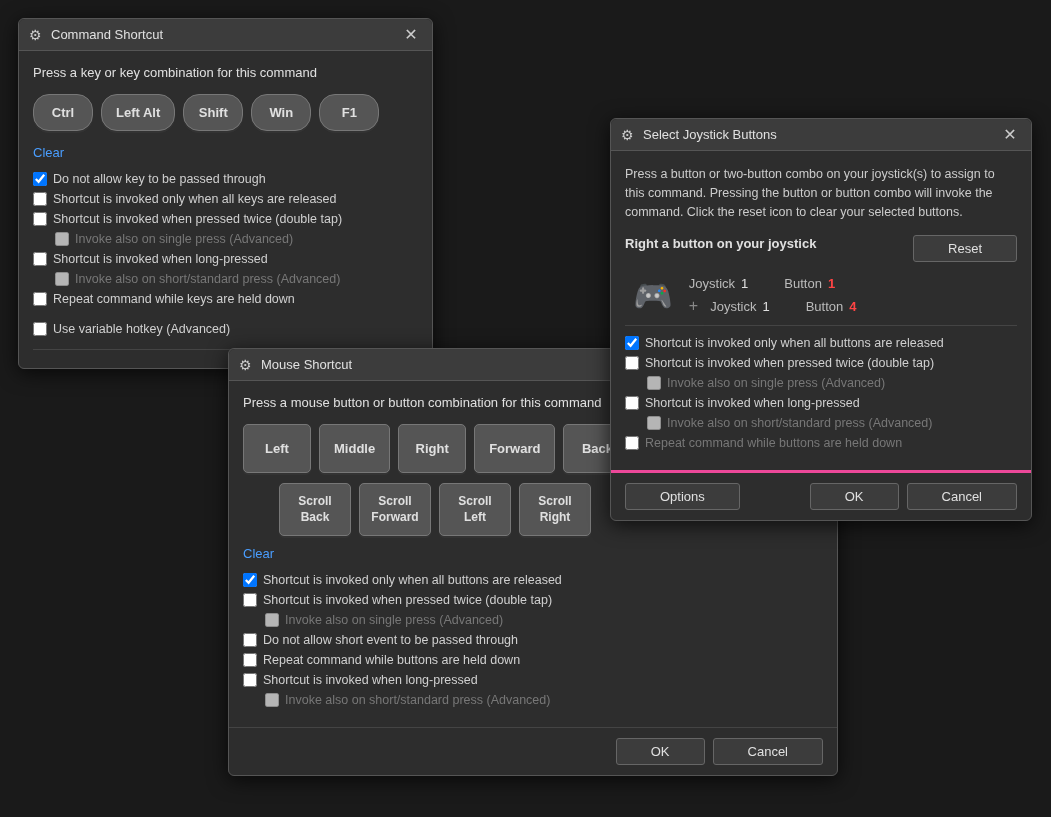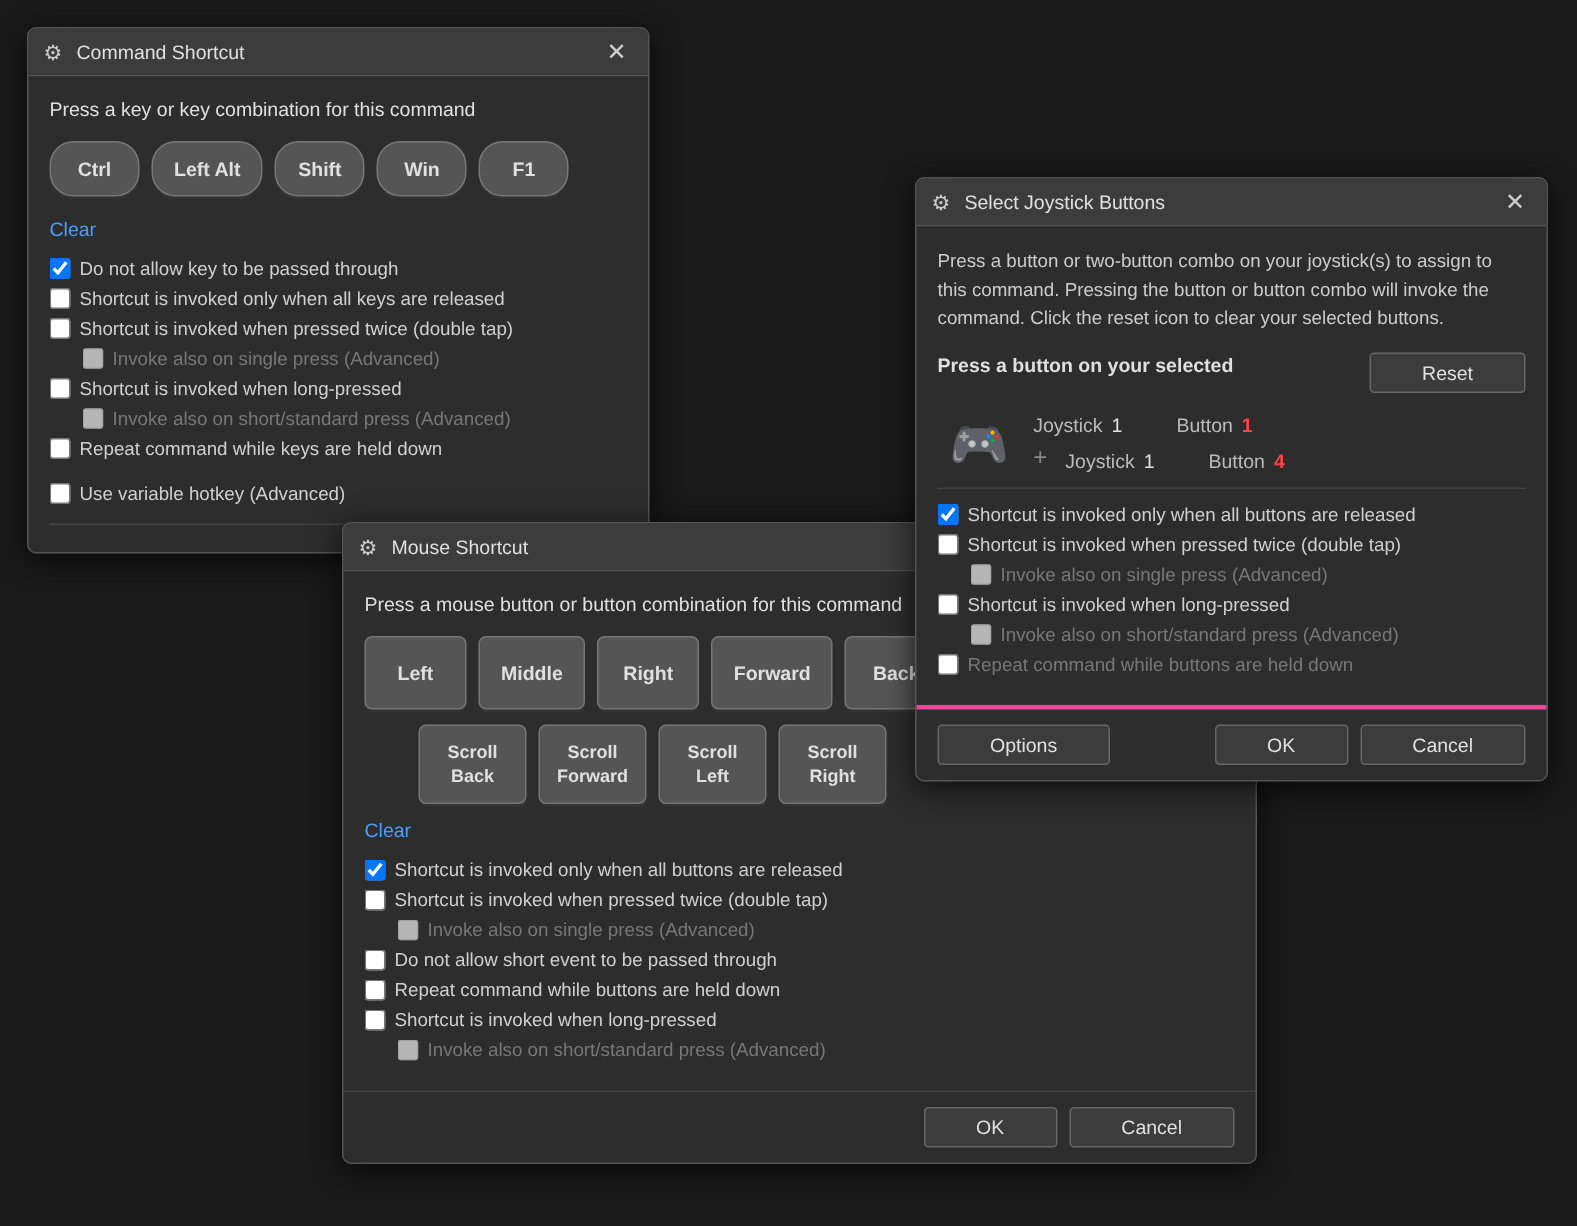--- a/index.html
+++ b/index.html
@@ -195,21 +195,21 @@
 
     .joystick-section-label {
       font-size: 13px;
       font-weight: 600;
       color: #e0e0e0;
       margin-bottom: 10px;
     }
 
     .joystick-entry {
       display: flex;
-      align-items: flex-end;
+      align-items: center;
       gap: 6px;
       font-size: 13px;
     }
 
     .joystick-label { color: #bbb; }
     .joystick-num { color: #e0e0e0; }
     .joystick-red { color: #ff4444; font-weight: bold; }
 
     .divider {
       border: none;
@@ -338,21 +338,21 @@
 <div class="dialog" style="left:610px; top:118px; width:422px;">
   <div class="dialog-titlebar">
     <span class="gear-icon">⚙</span>
     <span class="dialog-title">Select Joystick Buttons</span>
     <button class="close-btn">✕</button>
   </div>
   <div class="dialog-body">
     <div class="joystick-info-text">Press a button or two-button combo on your joystick(s) to assign to this command.  Pressing the button or button combo will invoke the command.  Click the reset icon to clear your selected buttons.</div>
 
     <div style="display:flex; align-items:center; justify-content:space-between; margin-bottom:14px;">
-      <span class="joystick-section-label">Press a button on your selected</span>
+      <span class="joystick-section-label">Right a button on your joystick</span>
       <button class="btn-reset">Reset</button>
     </div>
 
     <div style="display:flex; align-items:center; gap:16px; margin-bottom:8px; margin-left:8px;">
       <span style="font-size:32px; color:#bbb;">🎮</span>
       <div>
         <div class="joystick-entry">
           <span class="joystick-label">Joystick</span>
           <span class="joystick-num">1</span>
           <span style="width:24px;"></span>

